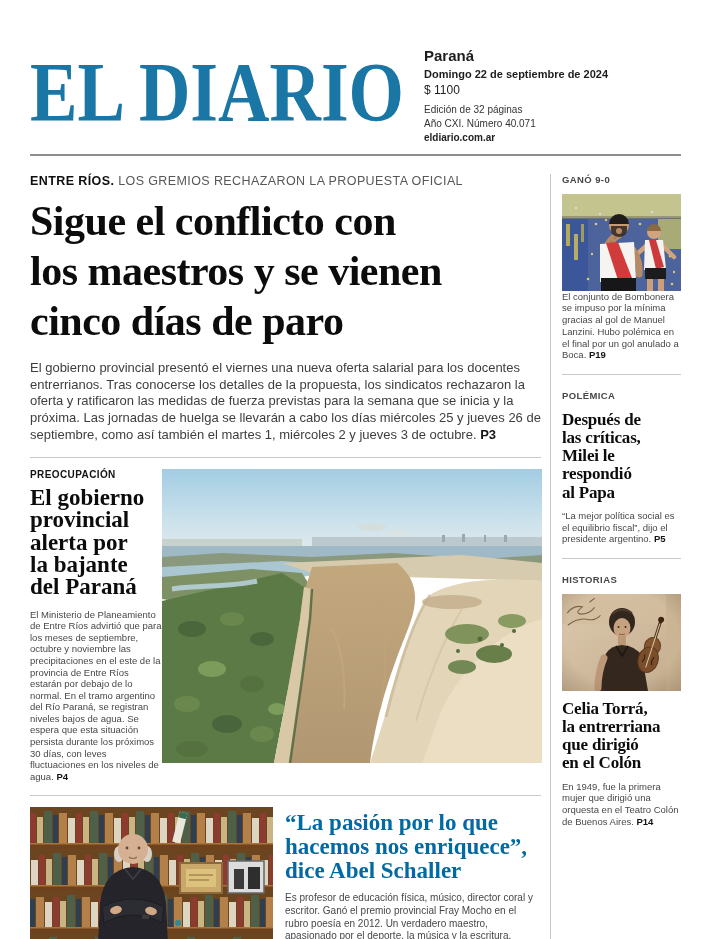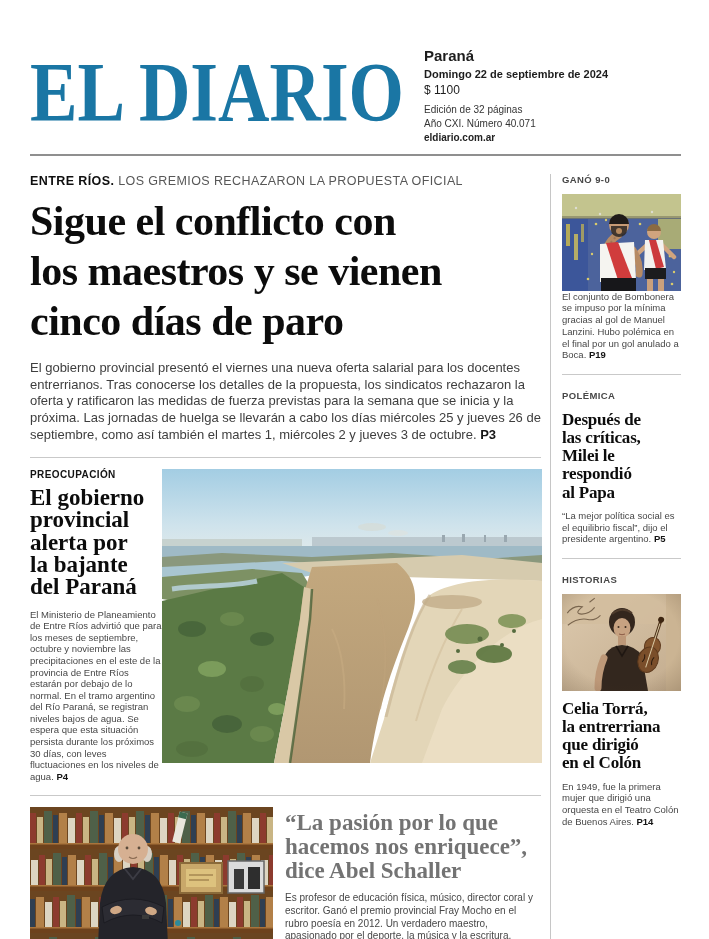--- a/index.html
+++ b/index.html
@@ -34,21 +34,21 @@
   .rule{border:0;border-top:1px solid #c9c9c9;margin:13px 0 11px;}
   
   .mid{display:grid;grid-template-columns:132px 380px;gap:0;}
   .kicker{font-size:10px;font-weight:700;letter-spacing:.4px;color:#131313;margin:0 0 7px;}
   .mid h2{font-family:"Liberation Serif",serif;font-weight:700;color:#0c0c0c;
     font-size:23px;line-height:.97;margin:2px 0 10px;white-space:pre-line;}
   .smallbody{font-size:9.5px;line-height:1.22;color:#474747;margin:0;}
   figure{margin:0;line-height:0;}
   
   .iv{display:grid;grid-template-columns:243px 1fr;gap:12px;}
-  .iv h2{font-family:"Liberation Serif",serif;font-weight:700;color:#737373;
+  .iv h2{font-family:"Liberation Serif",serif;font-weight:700;color:#0369a1;
     font-size:23px;line-height:1.03;margin:4px 0 10px;white-space:pre-line;}
   .iv p{font-size:10px;line-height:1.26;color:#474747;margin:0;}
   
   .right-col h3{font-family:"Liberation Serif",serif;font-weight:700;color:#0c0c0c;
     font-size:17px;line-height:1.07;letter-spacing:-.2px;margin:9px 0 8px;white-space:pre-line;}
   .right-col p{font-size:9.5px;line-height:1.24;color:#474747;margin:0;}
   .right-col .kicker{margin-bottom:8px;}
   .rule-r{border:0;border-top:1px solid #c9c9c9;margin:13px 0 15px;}
 </style>
 </head>

